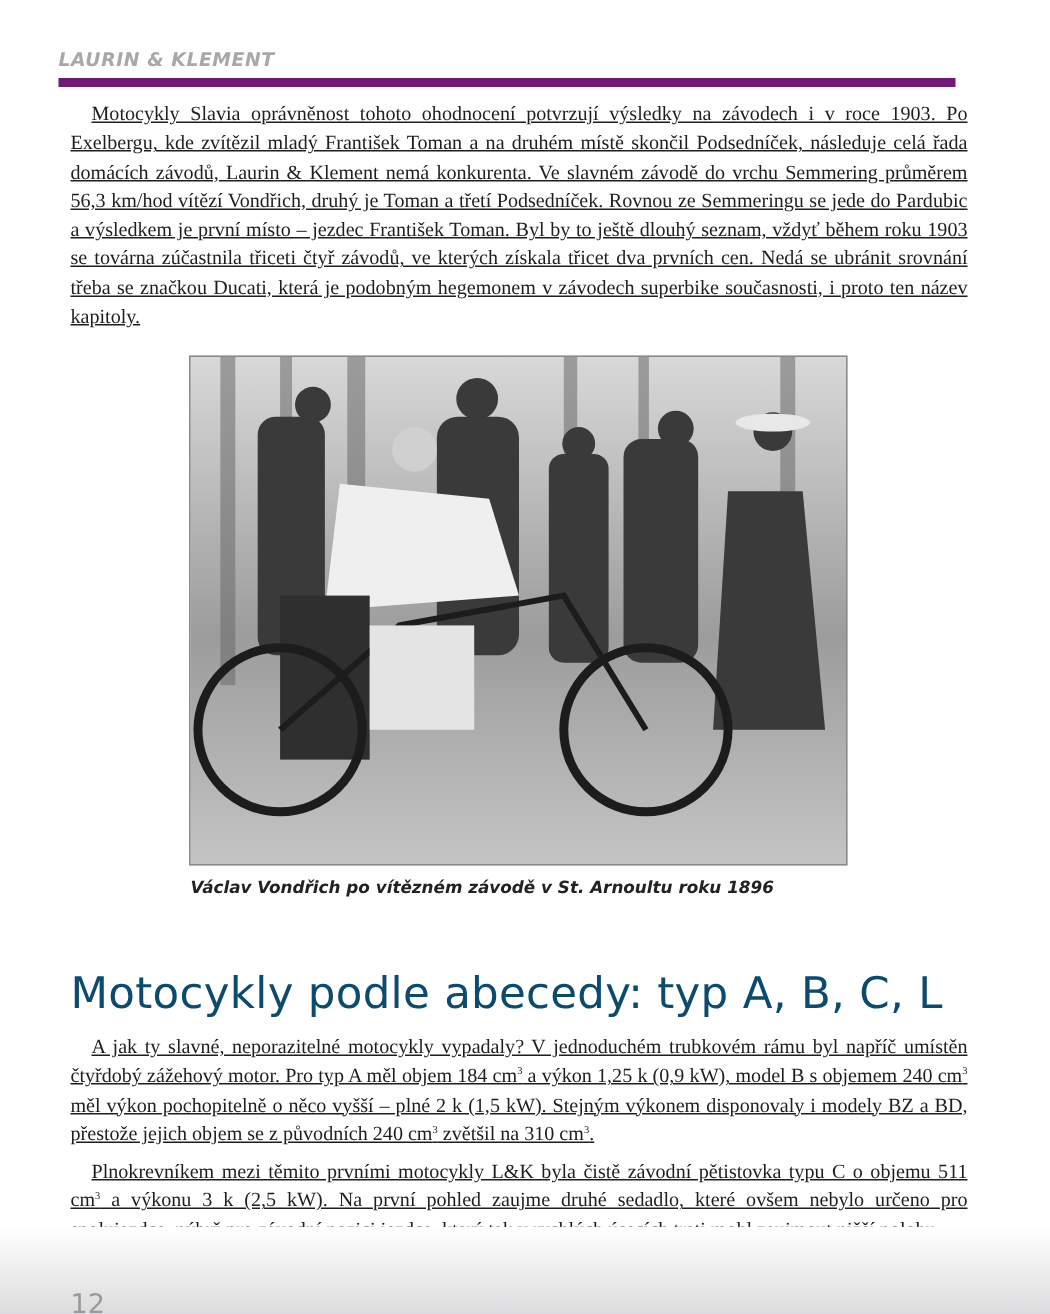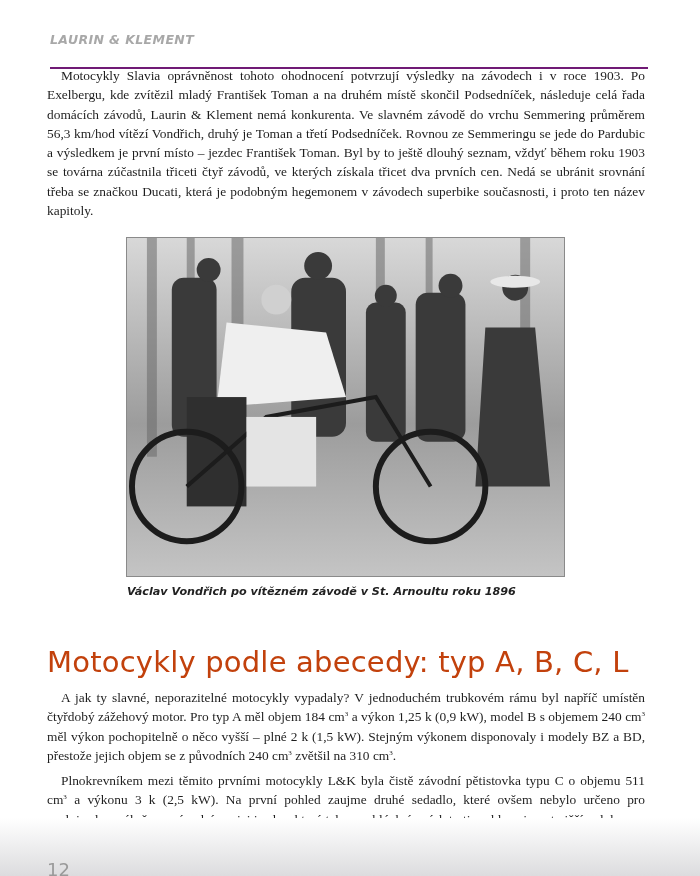--- a/index.html
+++ b/index.html
@@ -3,49 +3,49 @@
 <meta charset="utf-8">
 <style>
   html, body { margin: 0; padding: 0; }
   body {
     width: 700px; height: 876px; position: relative; overflow: hidden;
     background: #ffffff;
     font-family: "Liberation Serif", serif;
     color: #1e1e1e;
   }
   .running-head {
-    position: absolute; left: 50px; top: 32px; width: 598px;
+    position: absolute; left: 39px; top: 32px; width: 598px;
     font-family: "DejaVu Sans", sans-serif; font-style: italic; font-weight: bold;
     font-size: 12.5px; letter-spacing: 0.4px; color: #a8a8a8;
-    padding-bottom: 20px; border-bottom: 2px solid #701a75;
+    padding-bottom: 5px; border-bottom: 6px solid #701a75;
   }
   .text-block {
     position: absolute; left: 47px; width: 598px;
     font-size: 13.4px; line-height: 19.3px; text-align: justify;
   }
   .text-block p { margin: 0 0 6px 0; text-indent: 0; }
-  .text-block p.indent { text-indent: 14px; }
+  .text-block p.indent { text-indent: 14px; text-decoration: underline; }
   #block1 { top: 66px; }
   #block2 { top: 688px; }
   sup { font-size: 7px; vertical-align: 5px; line-height: 0; }
   .photo {
     position: absolute; left: 126px; top: 237px; width: 439px; height: 340px;
     border: 1px solid #8a8a8a; box-sizing: border-box; overflow: hidden;
     background: #c9c9c9;
   }
   .photo svg { display: block; width: 100%; height: 100%; }
   .caption {
     position: absolute; left: 127px; top: 585px;
     font-family: "DejaVu Sans", sans-serif; font-style: italic; font-weight: bold;
     font-size: 11.2px; color: #222;
   }
   .section-title {
     position: absolute; left: 47px; top: 645px;
     font-family: "DejaVu Sans", sans-serif; font-size: 29px; font-weight: normal;
-    color: #c2410c; letter-spacing: 0.2px; margin: 0; white-space: nowrap;
+    color: #0c4a6e; letter-spacing: 0.2px; margin: 0; white-space: nowrap;
   }
   .footer-band {
     position: absolute; left: 0; top: 818px; width: 700px; height: 58px;
     background: linear-gradient(#ffffff, #dcdcde);
   }
   .page-number {
     position: absolute; left: 47px; top: 831px;
     font-family: "DejaVu Sans", sans-serif; font-size: 18px; color: #9a9a9a; margin-top: 28px;
   }
 </style>

